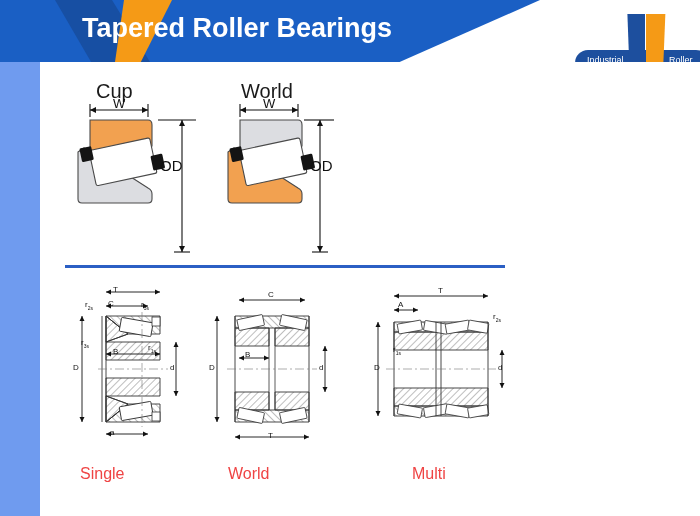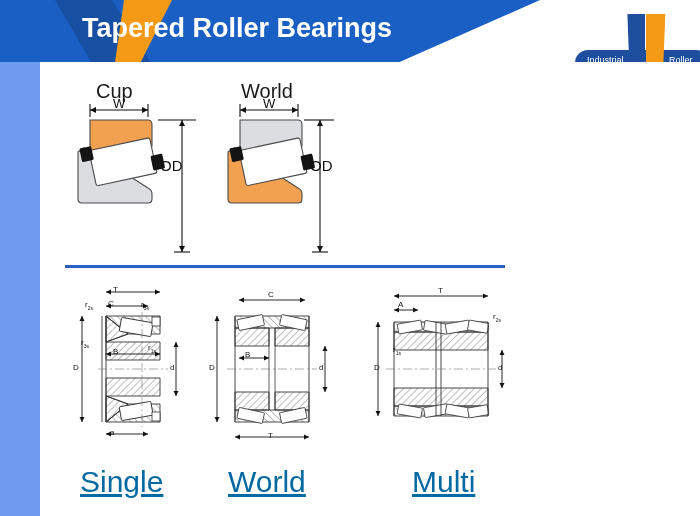--- a/index.html
+++ b/index.html
@@ -31,21 +31,21 @@
   .logo-vor{position:absolute;left:77px;top:8px;width:22px;height:76px;background:#f59a16;
             clip-path:polygon(0 0, 88% 0, 74% 100%, 0 100%);}
   
   .sidebar{position:absolute;left:0;top:62px;width:40px;height:454px;background:#6f9bef;}
   .stage{position:absolute;left:40px;top:62px;width:660px;height:454px;background:#ffffff;}
   
   .sec-title{position:absolute;font-size:20px;color:#1a1a1a;}
   
   .divider{position:absolute;left:65px;top:265px;width:440px;height:3px;background:#2b5fc4;}
   
-  .caption{position:absolute;font-size:30px;color:#0369a1;text-decoration:underline;}
+  .caption{position:absolute;font-size:16px;color:#ef4444;}
   
   .dim{position:absolute;font-size:13px;color:#111;font-family:"Liberation Sans",sans-serif;}
   .dim-sm{position:absolute;font-size:8px;color:#111;}
   svg{display:block;overflow:visible;}
 </style>
 </head>
 <body>
 
 <div class="header">
   <div class="hdr-band"></div>

